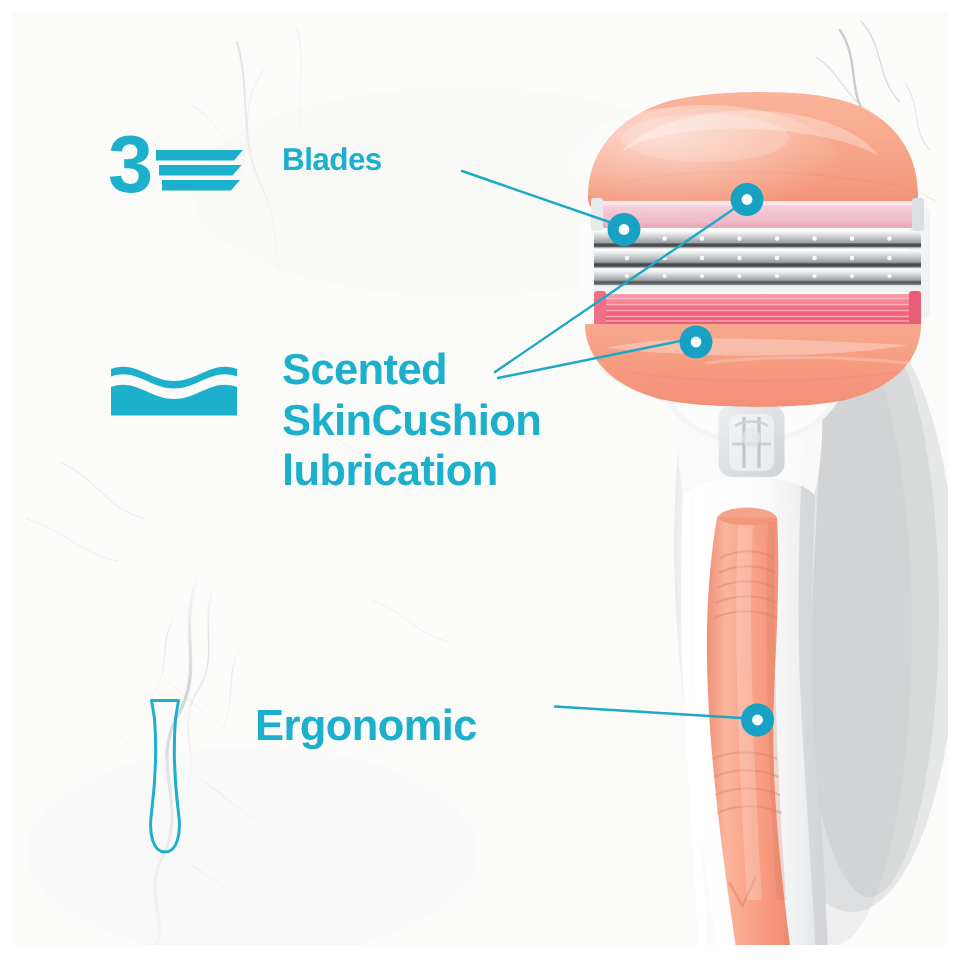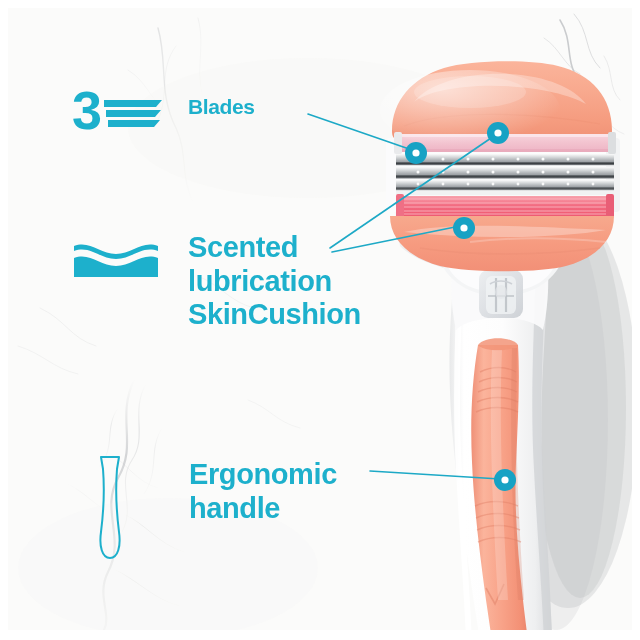--- a/index.html
+++ b/index.html
@@ -60,21 +60,21 @@
     margin-left: 22px;
     margin-top: 4px;
   }
   #f-gel { left: 72px; top: 236px; }
   #f-gel .feat-text {
     font-size: 29px;
     line-height: 33.5px;
     margin-left: 28px;
     margin-top: -5px;
   }
-  #f-handle { left: 88px; top: 454px; gap: 19px; }
+  #f-handle { left: 88px; top: 464px; }
   #f-handle .feat-text {
     font-size: 29px;
     line-height: 33.5px;
     margin-left: 38px;
     margin-top: 4px;
   }
   .digit3 {
     font-size: 54px;
     font-weight: bold;
     color: #1db0cc;
@@ -461,34 +461,33 @@
     <div class="feat-icon">
       <svg width="88" height="44" viewBox="0 0 88 44">
         <path d="M2 10 C 18 4, 28 18, 44 18 C 60 18, 70 4, 86 10
                  L 86 15 C 70 9, 60 23, 44 23 C 28 23, 18 9, 2 15 Z" fill="#1DB0CC"></path>
         <path d="M2 22 C 18 16, 28 30, 44 30 C 60 30, 70 16, 86 22
                  L 86 41 L 2 41 Z" fill="#1DB0CC"></path>
       </svg>
     </div>
     <div class="feat-text">
       <div>Scented</div>
+      <div>SkinCushion</div>
       <div>lubrication</div>
-      <div>SkinCushion</div>
     </div>
   </div>
 
   <div class="feature" id="f-handle">
     <div class="feat-icon">
       <svg width="44" height="110" viewBox="0 0 44 110">
         <path d="M13 3 L31 3 L29 15
                  C 27.5 34, 28.5 58, 31 78
                  C 33 92, 30 104, 22 104
                  C 14 104, 11 92, 13 78
                  C 15.5 58, 16.5 34, 15 15 Z" fill="none" stroke="#1DB0CC" stroke-width="2" stroke-linejoin="round"></path>
       </svg>
     </div>
     <div class="feat-text">
       <div>Ergonomic</div>
-      <div>handle</div>
     </div>
   </div>
 
 </div>
 
 </body></html>

